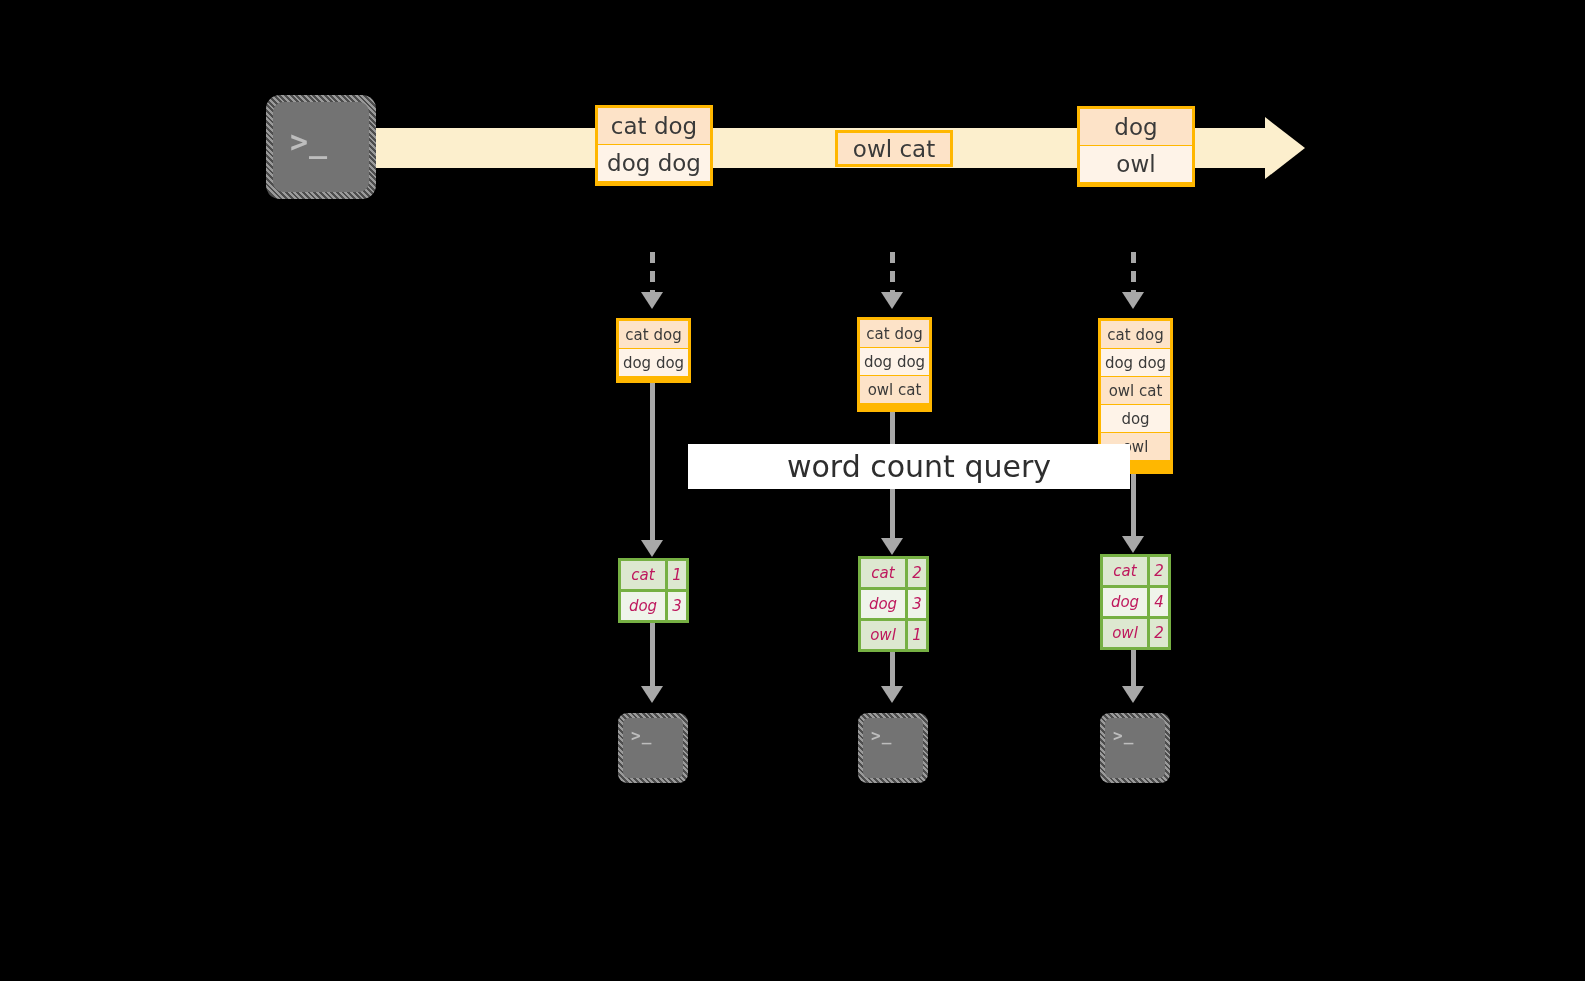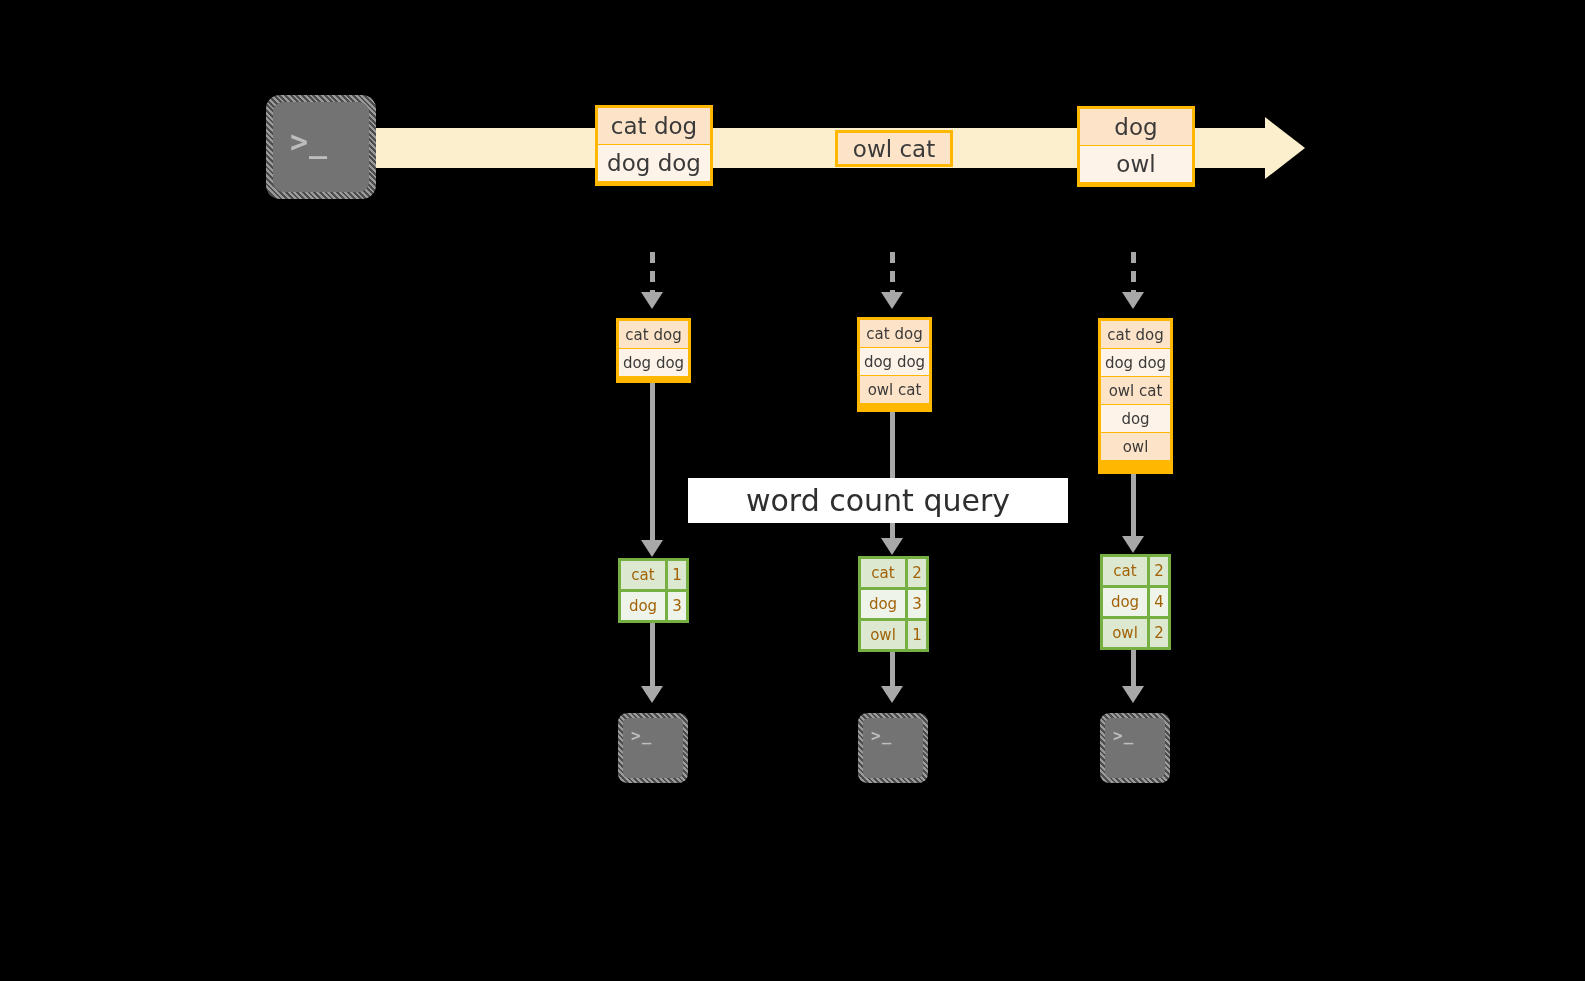--- a/index.html
+++ b/index.html
@@ -81,22 +81,23 @@
   .gtable .grow{
     display:flex;
     flex:1 1 auto;
   }
   .gtable .grow + .grow{ margin-top:3px; }
   .gtable .gc{
     box-sizing:border-box;
     display:flex;
     align-items:center;
     justify-content:center;
-    color:#a16207;
+    color:#be185d;
     white-space:nowrap;
+    font-style:italic;
   }
   .gtable .gc.key{ flex:0 0 auto; }
   .gtable .gc.val{ flex:0 0 auto; margin-left:3px; }
   .gtable .grow.dk .gc{ background:#dde8d0; }
   .gtable .grow.lt .gc{ background:#eff4ea; }
 
   
   .vline{
     position:absolute;
     background:#a8a8a8;
@@ -248,17 +249,17 @@
   </div>
 
   <div class="vline" style="left:1131px;top:650px;height:36px;"></div>
   <div class="vhead" style="left:1122px;top:686px;"></div>
 
   <div class="term" style="left:1100px;top:713px;width:70px;height:70px;border-radius:9px;">
     <div class="term-inner" style="inset:5px;border-radius:6px;"></div>
     <span class="term-glyph" style="left:13px;top:15px;font-size:16px;">&gt;_</span>
   </div>
 
-  <div class="label-band" style="left:688px;top:478px;width:380px;height:45px;">
+  <div class="label-band" style="left:688px;top:444px;width:422px;height:45px;padding-left:20px;">
     <span style="font-size:30px;">word count query</span>
   </div>
 
 </div>
 
 </body></html>

